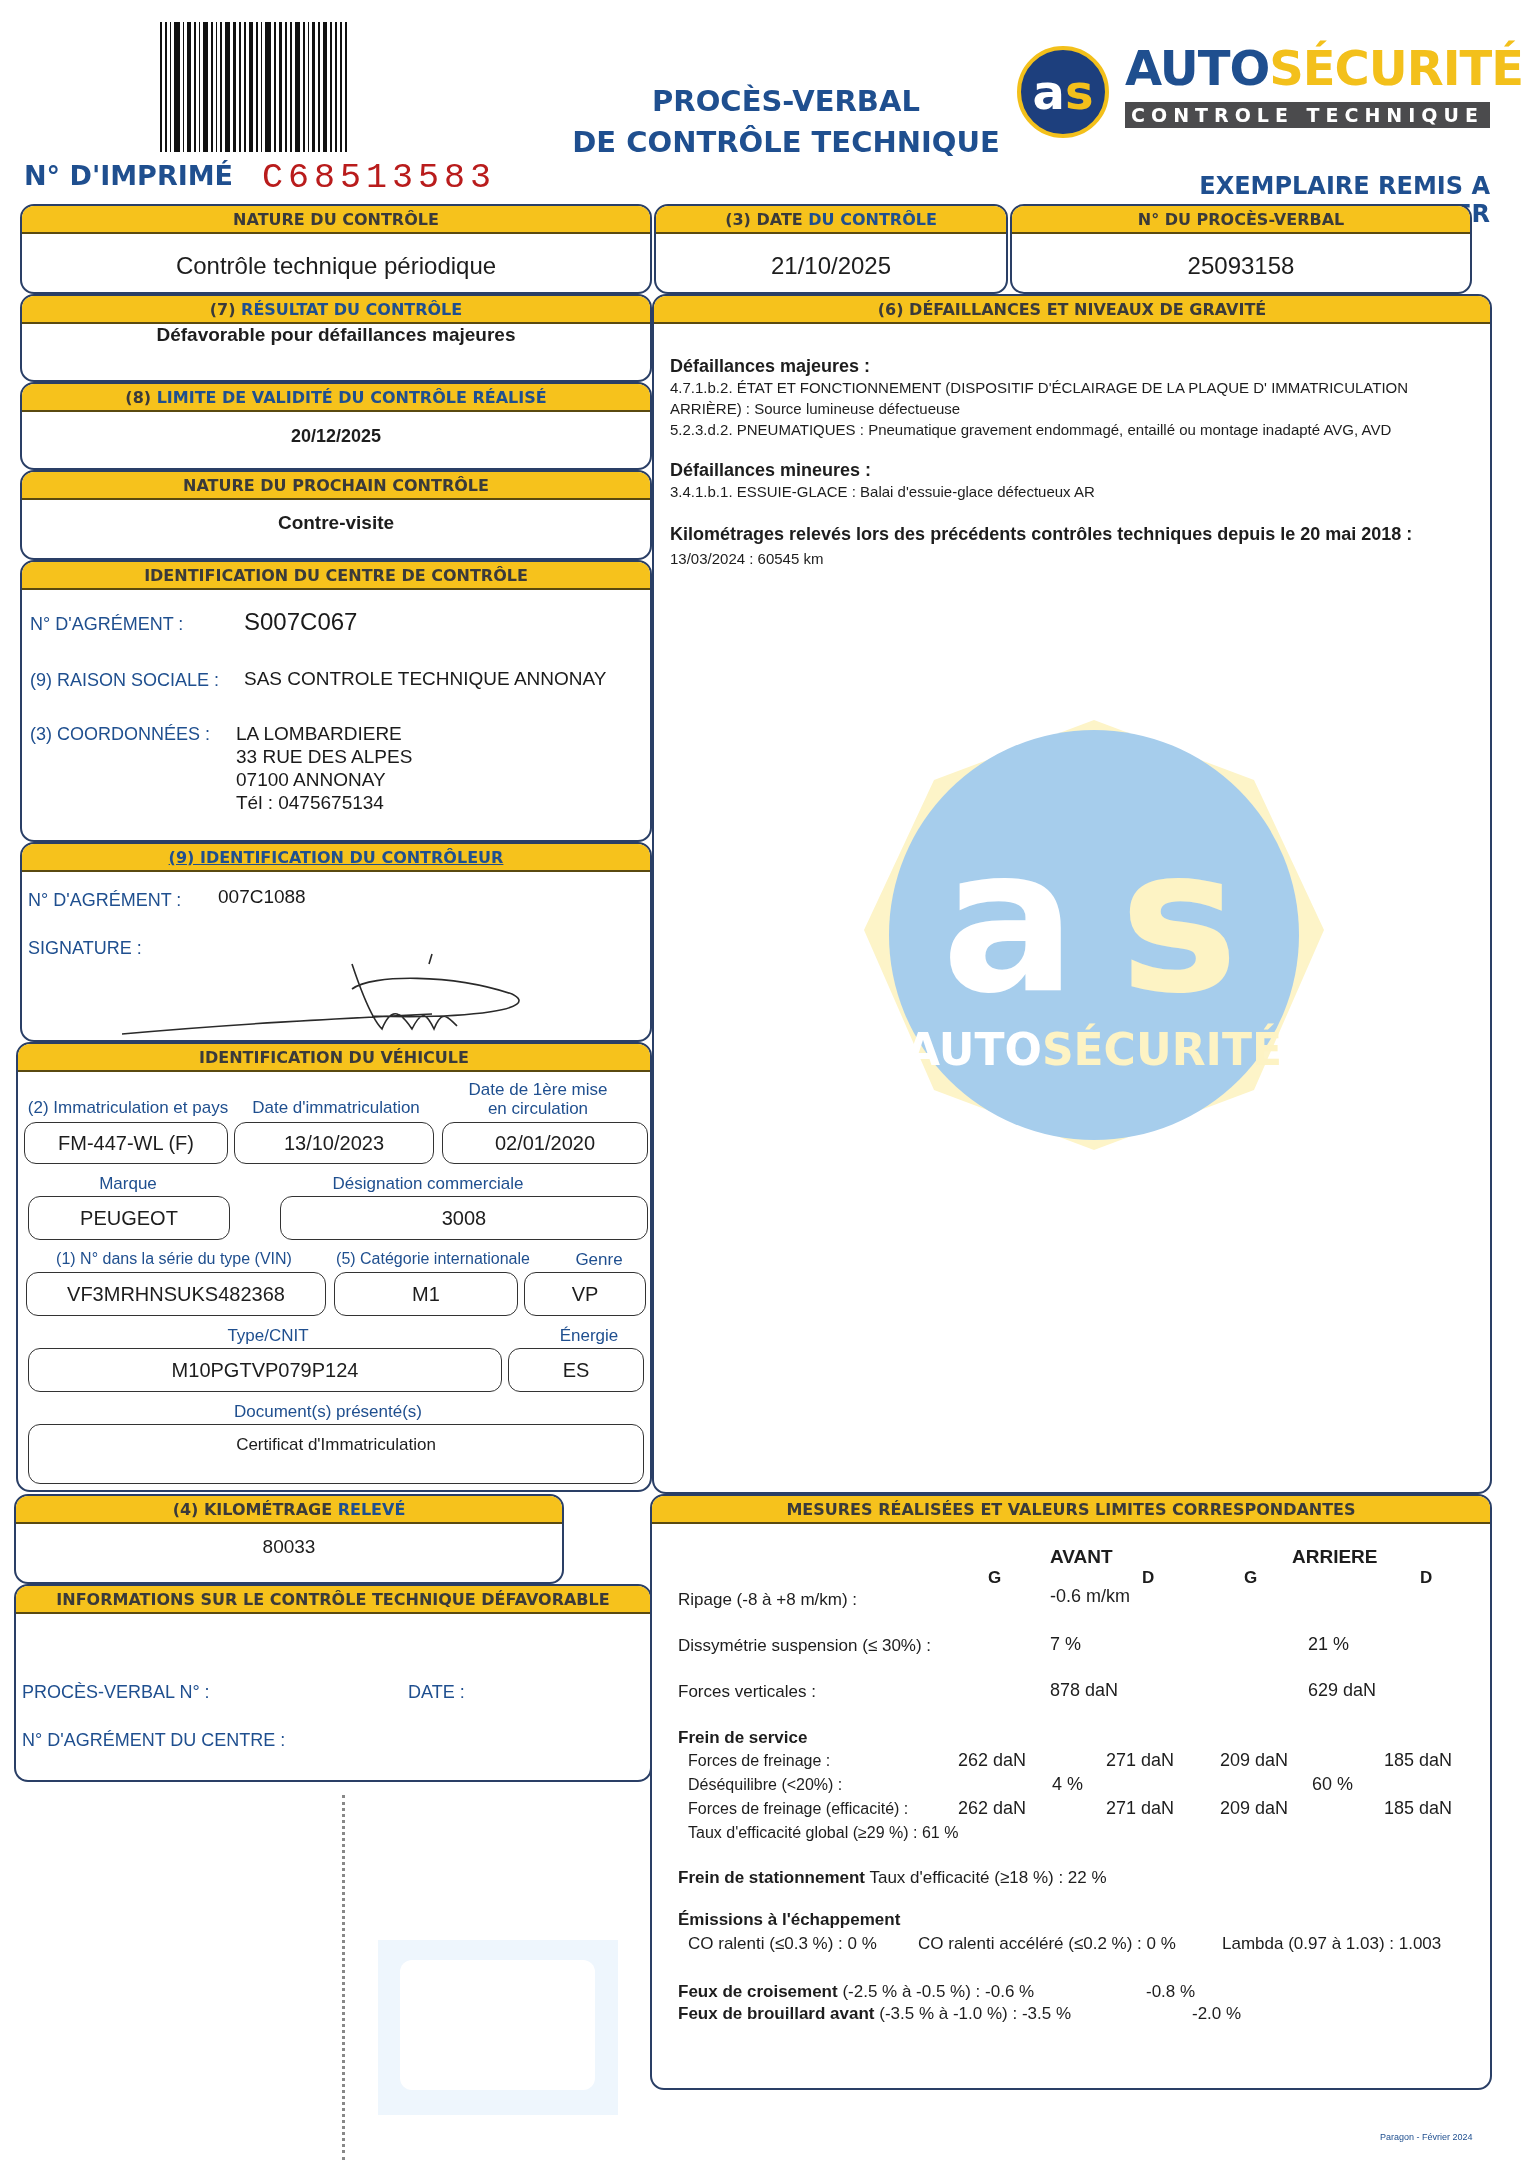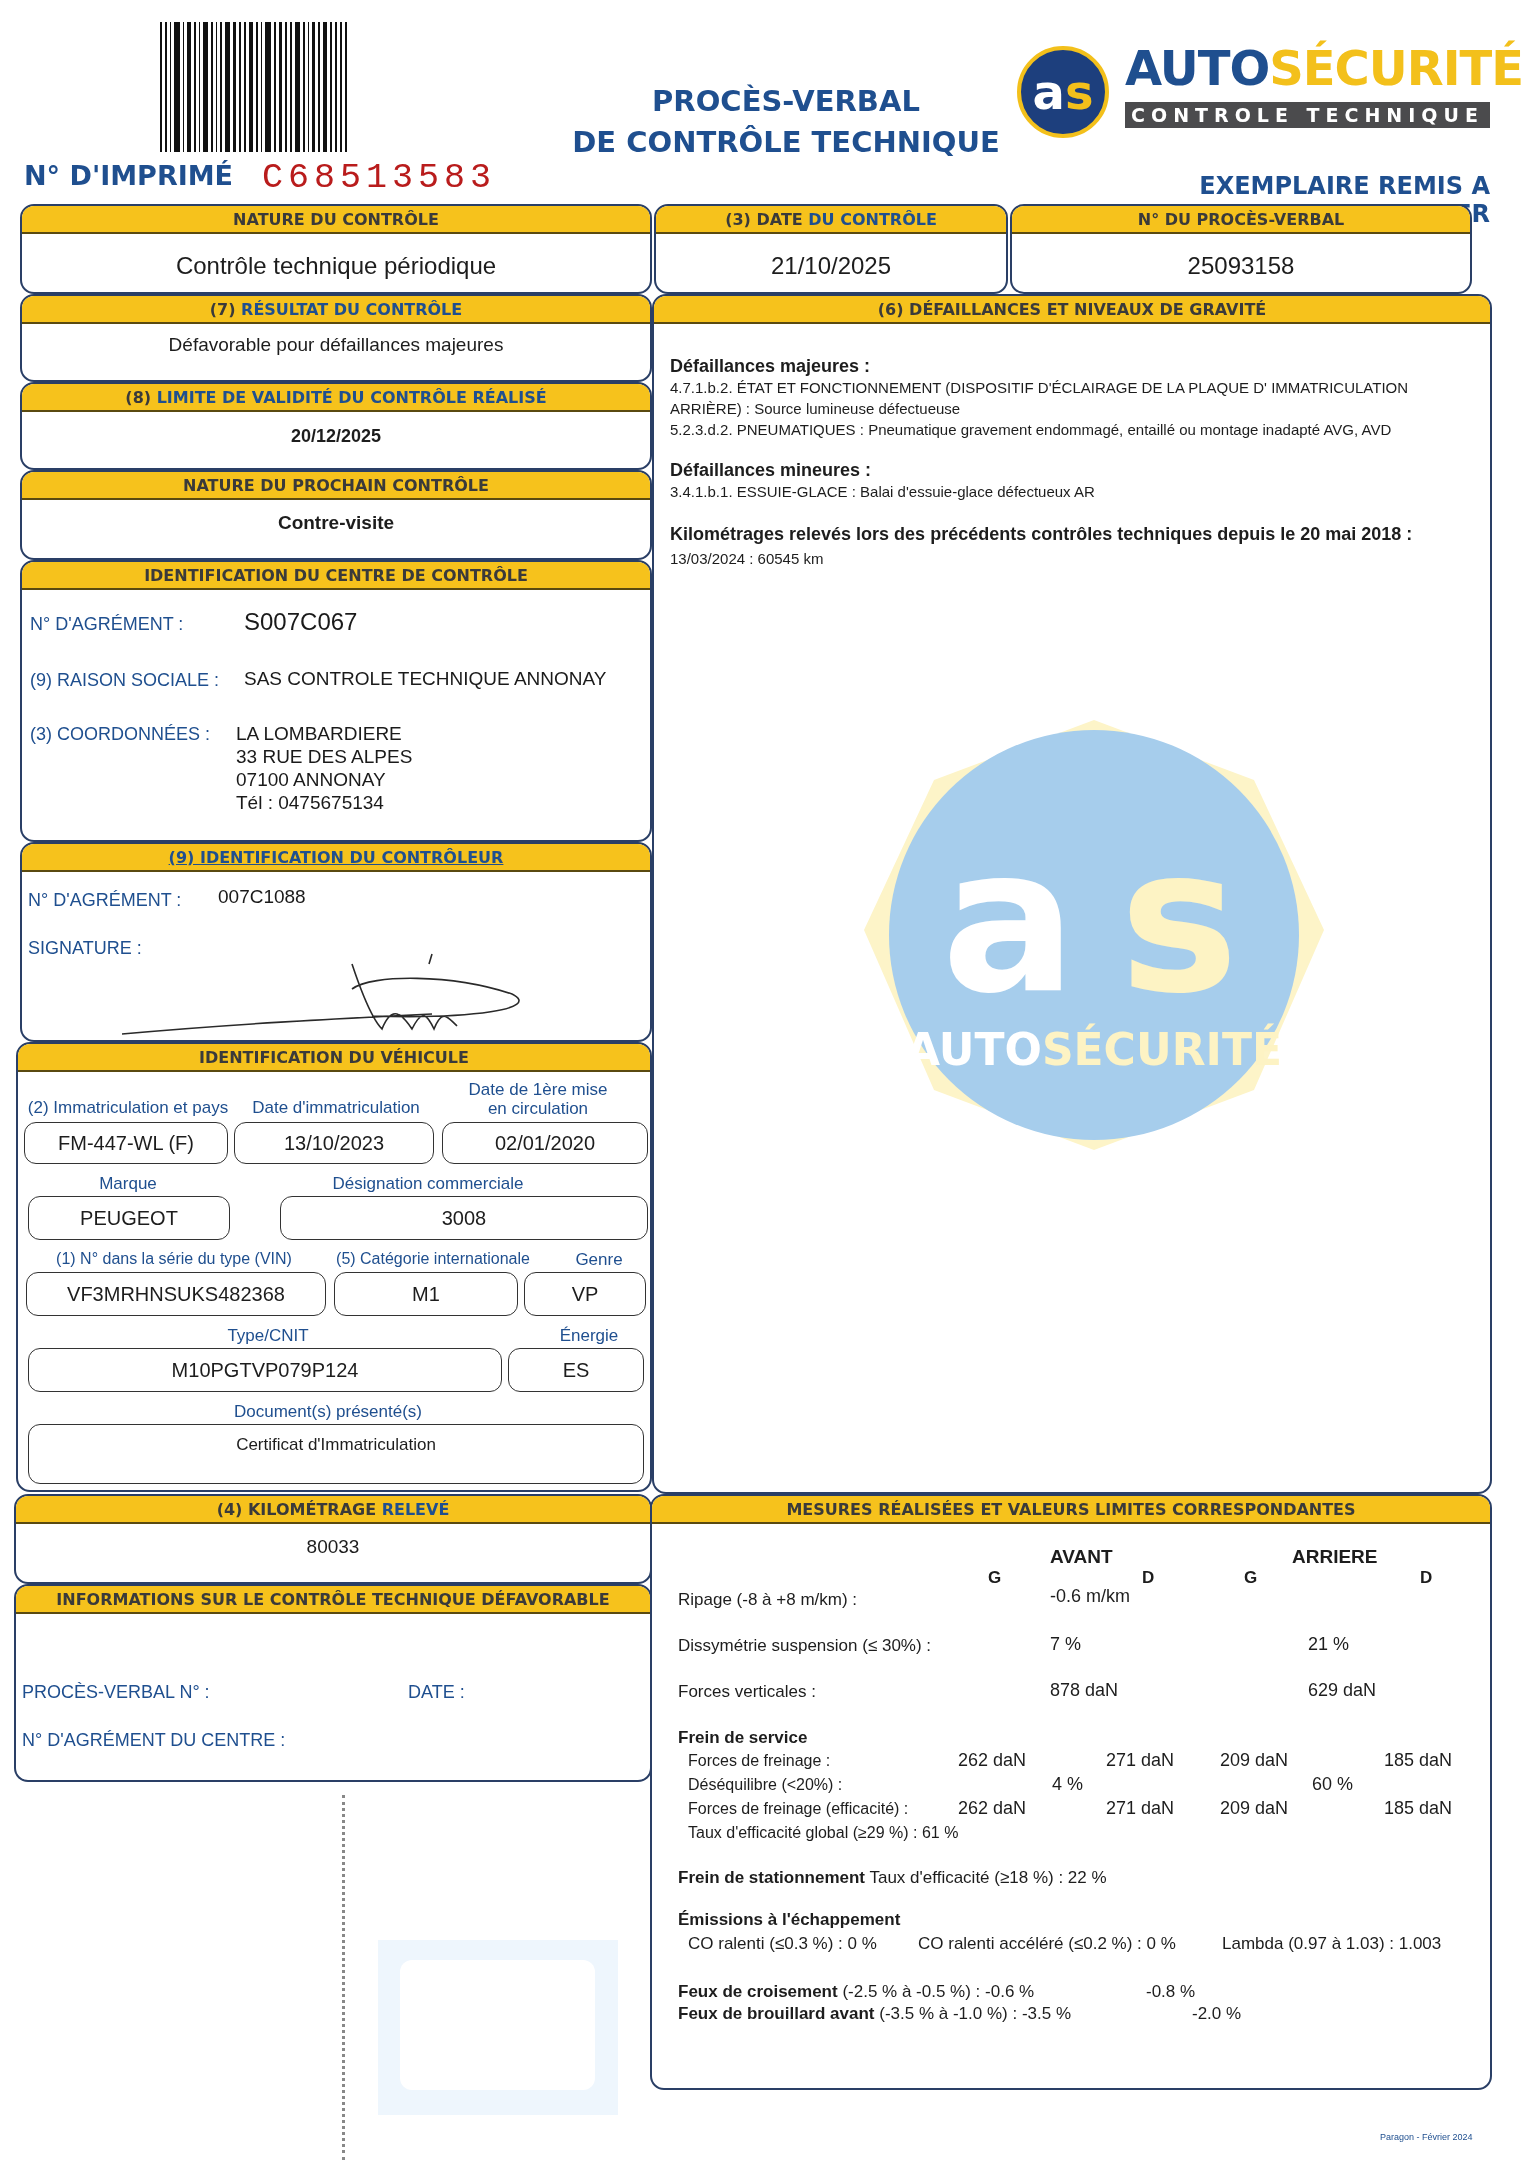--- a/index.html
+++ b/index.html
@@ -124,21 +124,21 @@
   <div class="bb" style="font-size:24px;padding-top:18px;">21/10/2025</div>
 </div>
 
 <div class="box" style="left:1010px;top:204px;width:462px;height:90px;">
   <div class="bh">N° DU PROCÈS-VERBAL</div>
   <div class="bb" style="font-size:24px;padding-top:18px;">25093158</div>
 </div>
 
 <div class="box" style="left:20px;top:294px;width:632px;height:88px;">
   <div class="bh"><span>(7) </span><span class="b">RÉSULTAT DU CONTRÔLE</span></div>
-  <div class="bb mb" style="font-size:19px;padding-top:10px;font-weight:normal;">Défavorable pour défaillances majeures</div>
+  <div class="bb mb" style="font-size:19px;font-weight:bold;">Défavorable pour défaillances majeures</div>
 </div>
 
 <div class="box" style="left:20px;top:382px;width:632px;height:88px;">
   <div class="bh"><span>(8) </span><span class="b">LIMITE DE VALIDITÉ DU CONTRÔLE RÉALISÉ</span></div>
   <div class="bb" style="font-size:18px;padding-top:14px;font-weight:bold;">20/12/2025</div>
 </div>
 
 <div class="box" style="left:20px;top:470px;width:632px;height:90px;">
   <div class="bh">NATURE DU PROCHAIN CONTRÔLE</div>
   <div class="bb" style="font-size:19px;padding-top:12px;font-weight:bold;">Contre-visite</div>
@@ -196,21 +196,21 @@
 
   <div class="vlabel" style="left:140px;top:282px;width:220px;">Type/CNIT</div>
   <div class="vlabel" style="left:516px;top:282px;width:110px;">Énergie</div>
   <div class="pill" style="left:10px;top:304px;width:474px;height:44px;">M10PGTVP079P124</div>
   <div class="pill" style="left:490px;top:304px;width:136px;height:44px;">ES</div>
 
   <div class="vlabel" style="left:140px;top:358px;width:340px;">Document(s) présenté(s)</div>
   <div class="pill" style="left:10px;top:380px;width:616px;height:60px;align-items:flex-start;padding-top:10px;font-size:17px;">Certificat d'Immatriculation</div>
 </div>
 
-<div class="box" style="left:14px;top:1494px;width:638px;height:90px;">
+<div class="box" style="left:14px;top:1494px;width:550px;height:90px;">
   <div class="bh"><span>(4) KILOMÉTRAGE </span><span class="b">RELEVÉ</span></div>
   <div class="bb" style="font-size:19px;padding-top:12px;">80033</div>
 </div>
 
 <div class="box" style="left:14px;top:1584px;width:638px;height:198px;">
   <div class="bh">INFORMATIONS SUR LE CONTRÔLE TECHNIQUE DÉFAVORABLE</div>
   <div class="abs lbl" style="left:6px;top:96px;">PROCÈS-VERBAL N° :</div>
   <div class="abs lbl" style="left:392px;top:96px;">DATE :</div>
   <div class="abs lbl" style="left:6px;top:144px;">N° D'AGRÉMENT DU CENTRE :</div>
 </div>

